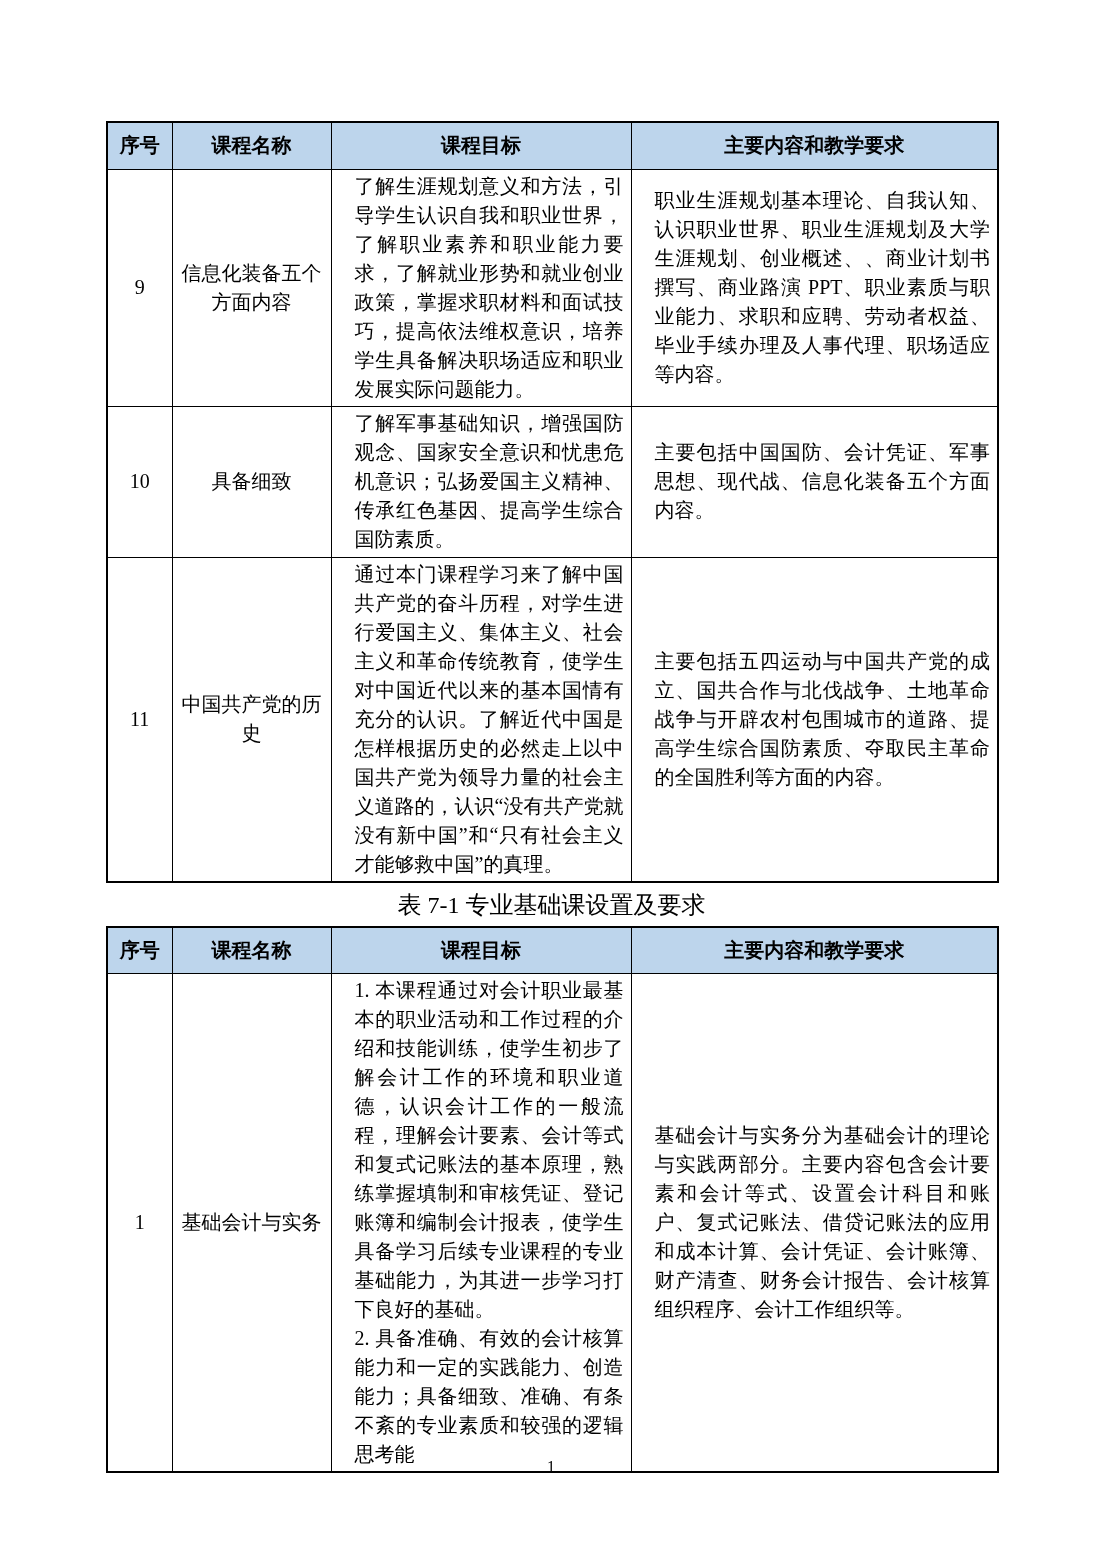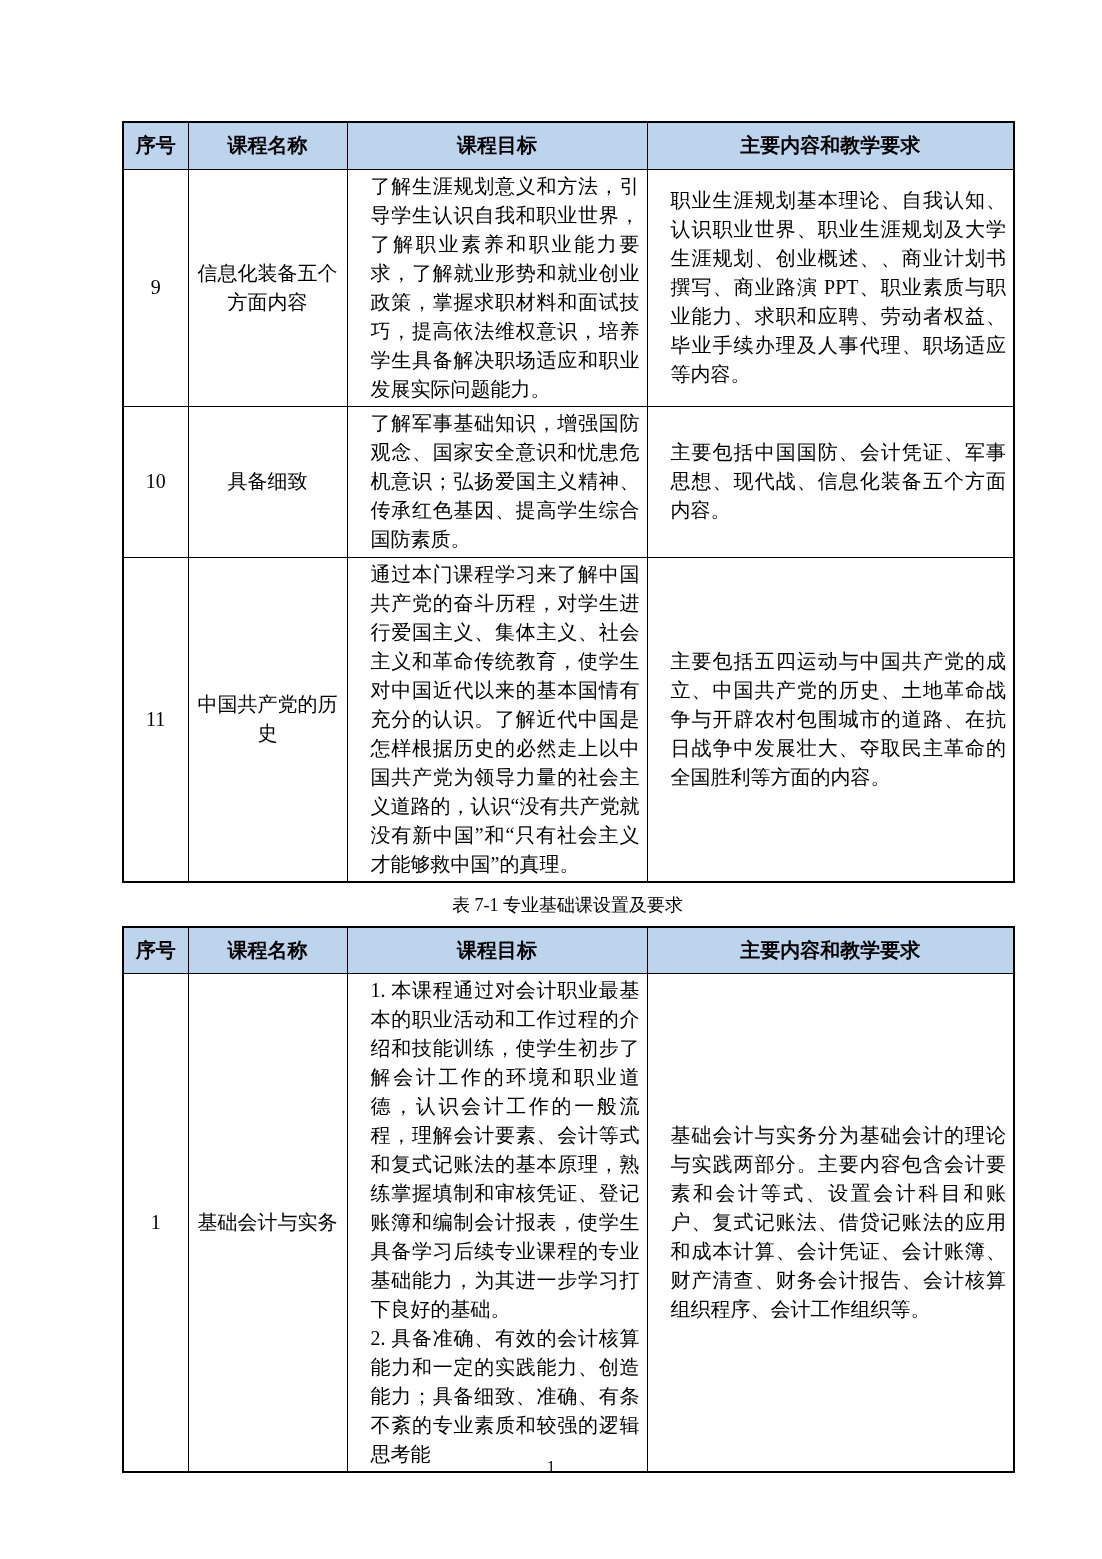--- a/index.html
+++ b/index.html
@@ -9,21 +9,20 @@
     height: 1559px;
     position: relative;
     font-family: "Liberation Serif", "DejaVu Serif", serif;
     color: #000000;
   }
   .doc {
     position: absolute;
     left: 106px;
     top: 121px;
     width: 891px;
-    margin-left: 16px;
   }
   table.course-table {
     border-collapse: collapse;
     table-layout: fixed;
     width: 891px;
     border: 2px solid #000;
   }
   table.course-table td, table.course-table th {
     border: 1.5px solid #000;
     vertical-align: middle;
@@ -62,21 +61,21 @@
     margin-top: 17px;
     padding-left: 52px;
     font-size: 21px;
     font-weight: bold;
     line-height: 27px;
   }
   .table-caption {
     margin-top: 9px;
     margin-bottom: 7px;
     text-align: center;
-    font-size: 18px;
+    font-size: 24px;
     line-height: 27px;
   }
   .page-footer {
     position: absolute;
     top: 1458px;
     left: 0;
     width: 1102px;
     text-align: center;
     font-size: 16px;
   }
@@ -109,21 +108,21 @@
     <tr class="r-h151">
       <td class="no-cell">10</td>
       <td class="name-cell">具备细致</td>
       <td class="obj-cell">了解军事基础知识，增强国防观念、国家安全意识和忧患危机意识；弘扬爱国主义精神、传承红色基因、提高学生综合国防素质。</td>
       <td class="cont-cell">主要包括中国国防、会计凭证、军事思想、现代战、信息化装备五个方面内容。</td>
     </tr>
     <tr class="r-h313">
       <td class="no-cell">11</td>
       <td class="name-cell">中国共产党的历史</td>
       <td class="obj-cell">通过本门课程学习来了解中国共产党的奋斗历程，对学生进行爱国主义、集体主义、社会主义和革命传统教育，使学生对中国近代以来的基本国情有充分的认识。了解近代中国是怎样根据历史的必然走上以中国共产党为领导力量的社会主义道路的，认识“没有共产党就没有新中国”和“只有社会主义才能够救中国”的真理。</td>
-      <td class="cont-cell">主要包括五四运动与中国共产党的成立、中国共产党的历史、土地革命战争与开辟农村包围城市的道路、在抗日战争中发展壮大、夺取民主革命的全国胜利等方面的内容。</td>
+      <td class="cont-cell">主要包括五四运动与中国共产党的成立、国共合作与北伐战争、土地革命战争与开辟农村包围城市的道路、提高学生综合国防素质、夺取民主革命的全国胜利等方面的内容。</td>
     </tr>
   </tbody>
     </table>
 
 
   <div class="table-caption">表 7-1 专业基础课设置及要求</div>
 
   <table class="course-table">
     <colgroup>
         <col class="c-no">

